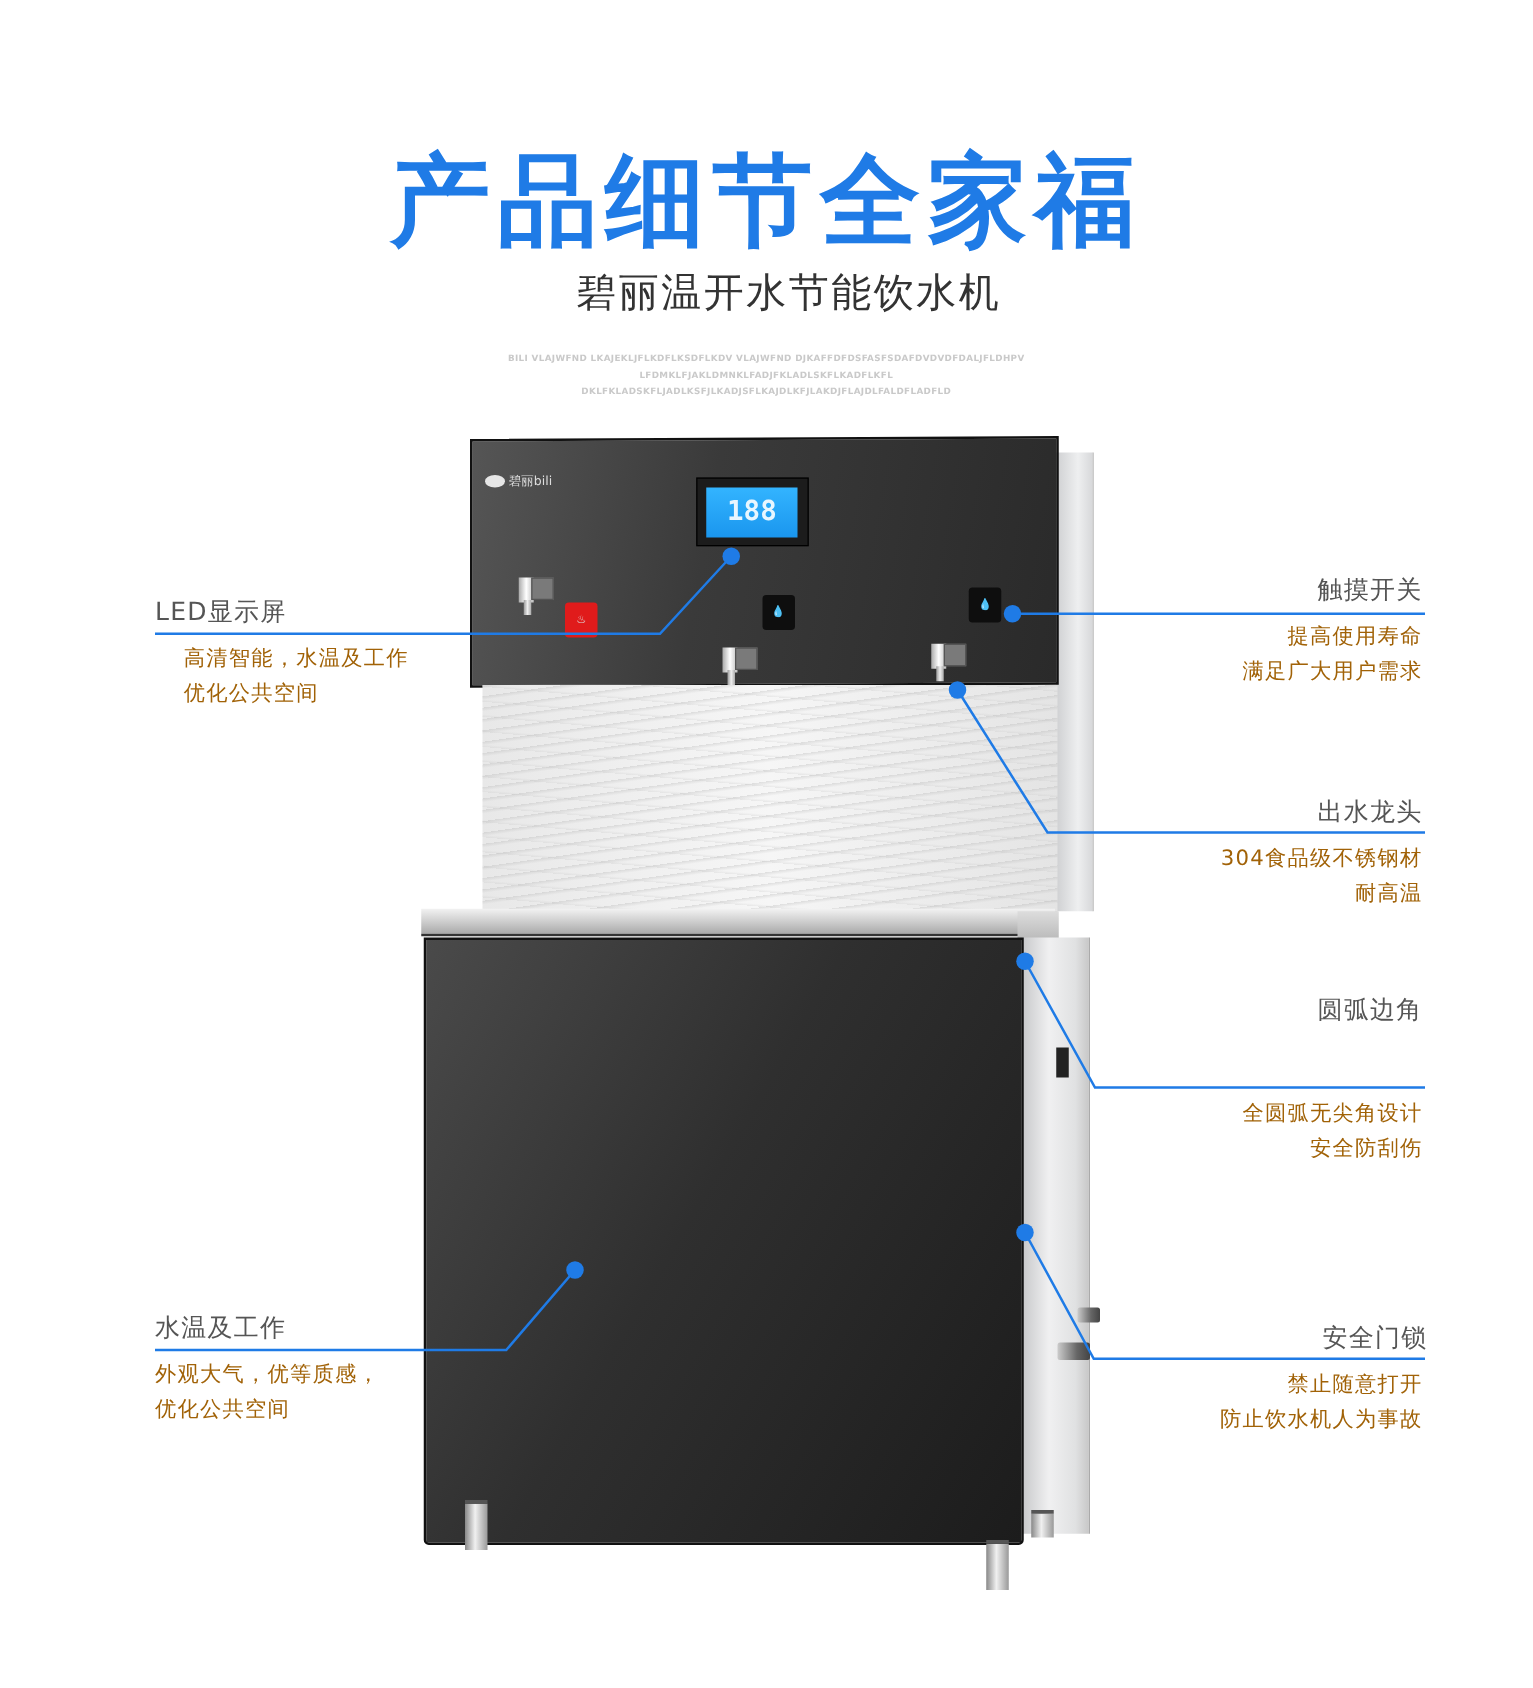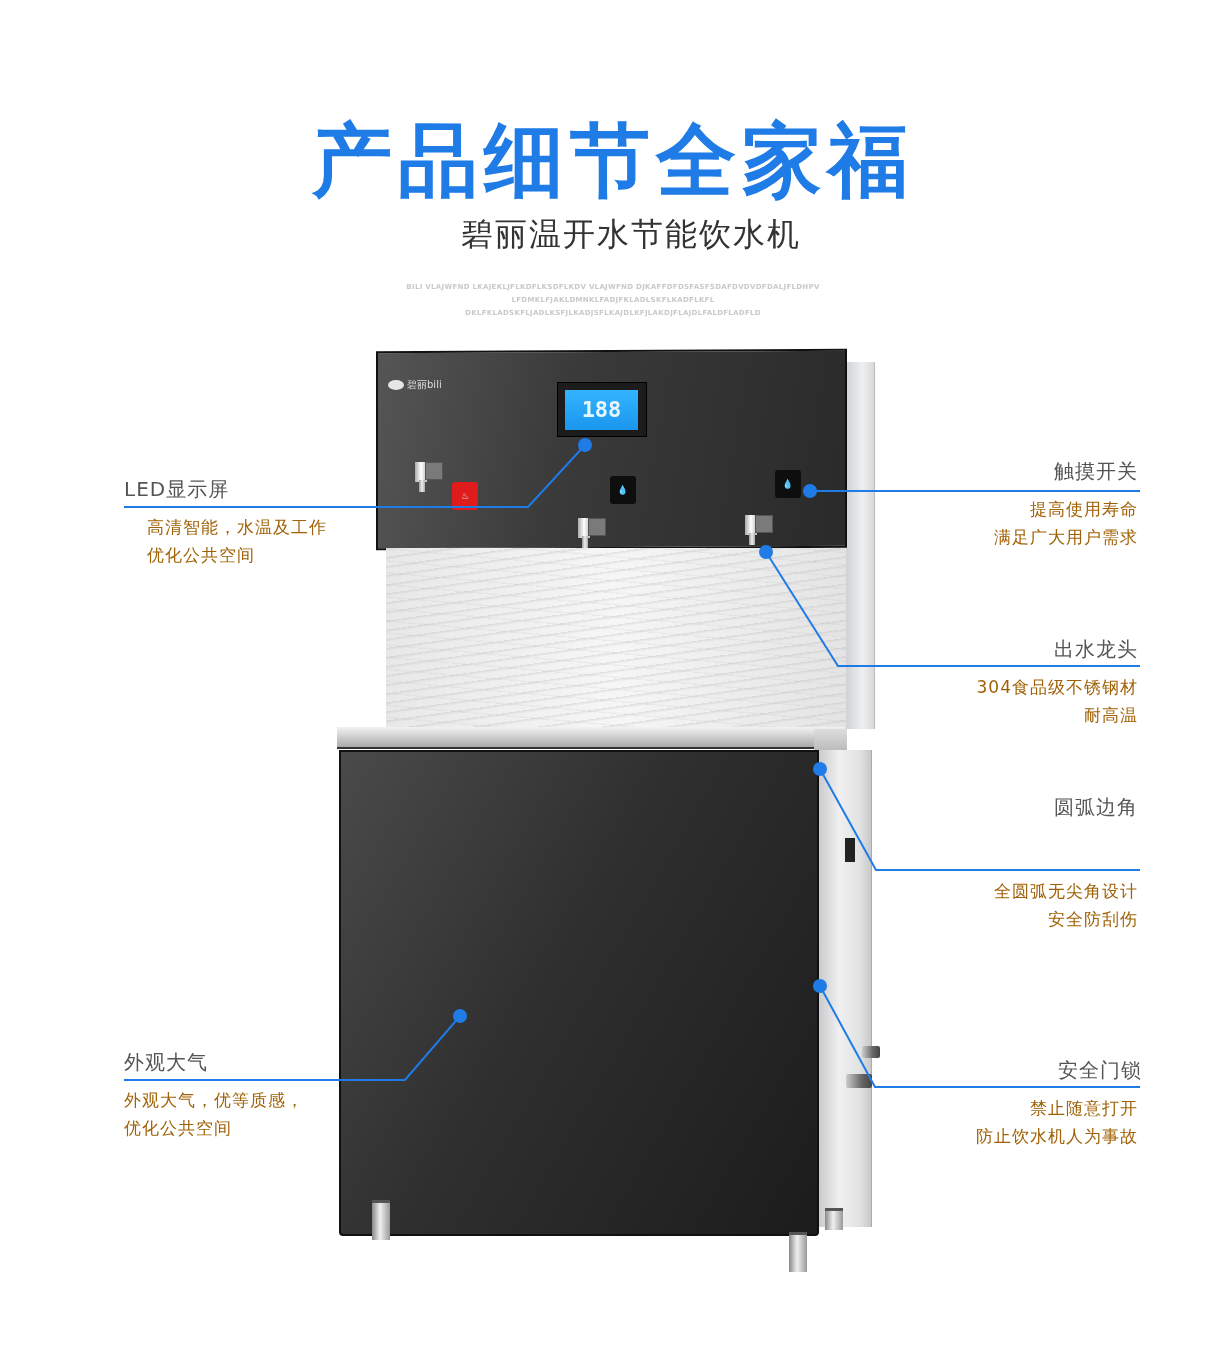--- a/index.html
+++ b/index.html
@@ -200,21 +200,21 @@
 
 <div class="abs" style="left:124px; top:476px;">
   <div class="label-title">LED显示屏</div>
 </div>
 <div class="abs" style="left:124px; top:513px;margin-left:23px;">
   <div class="label-desc">高清智能，水温及工作</div>
   <div class="label-desc">优化公共空间</div>
 </div>
 
 <div class="abs" style="left:124px; top:1049px;">
-  <div class="label-title">外观大气</div>
+  <div class="label-title">水温及工作</div>
 </div>
 <div class="abs" style="left:124px; top:1086px;">
   <div class="label-desc">外观大气，优等质感，</div>
   <div class="label-desc">优化公共空间</div>
 </div>
 
 <div class="abs right" style="right:88px; top:458px;">
   <div class="label-title">触摸开关</div>
 </div>
 <div class="abs right" style="right:88px; top:495px;">

